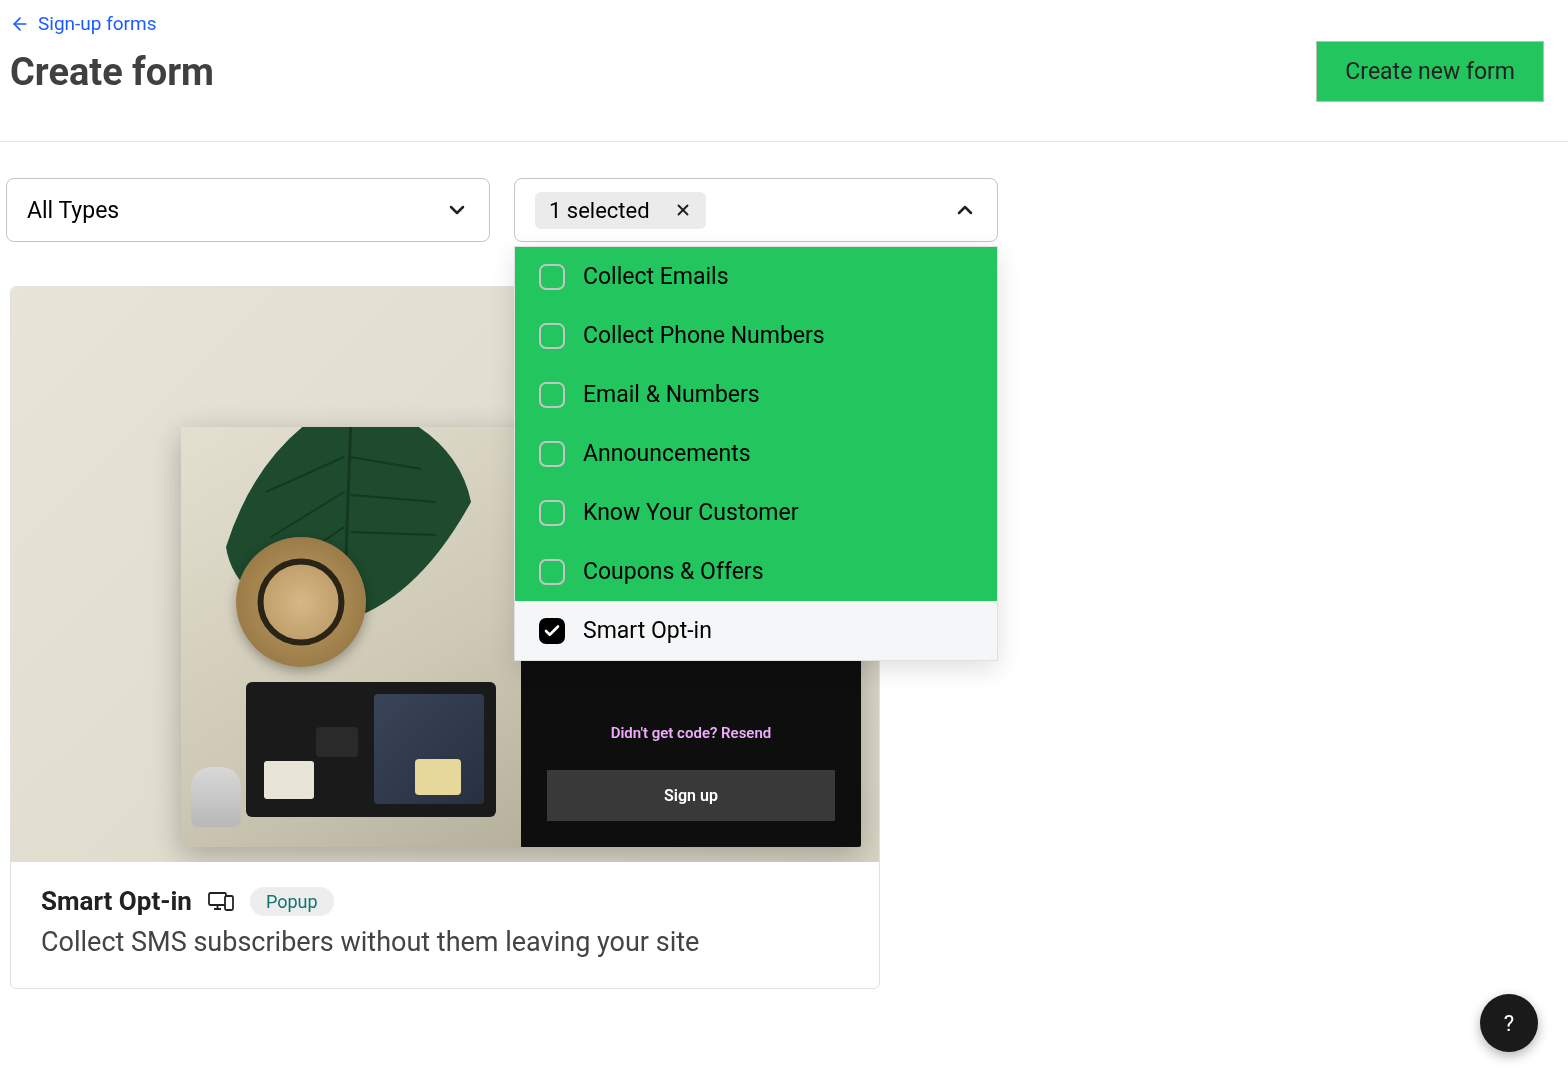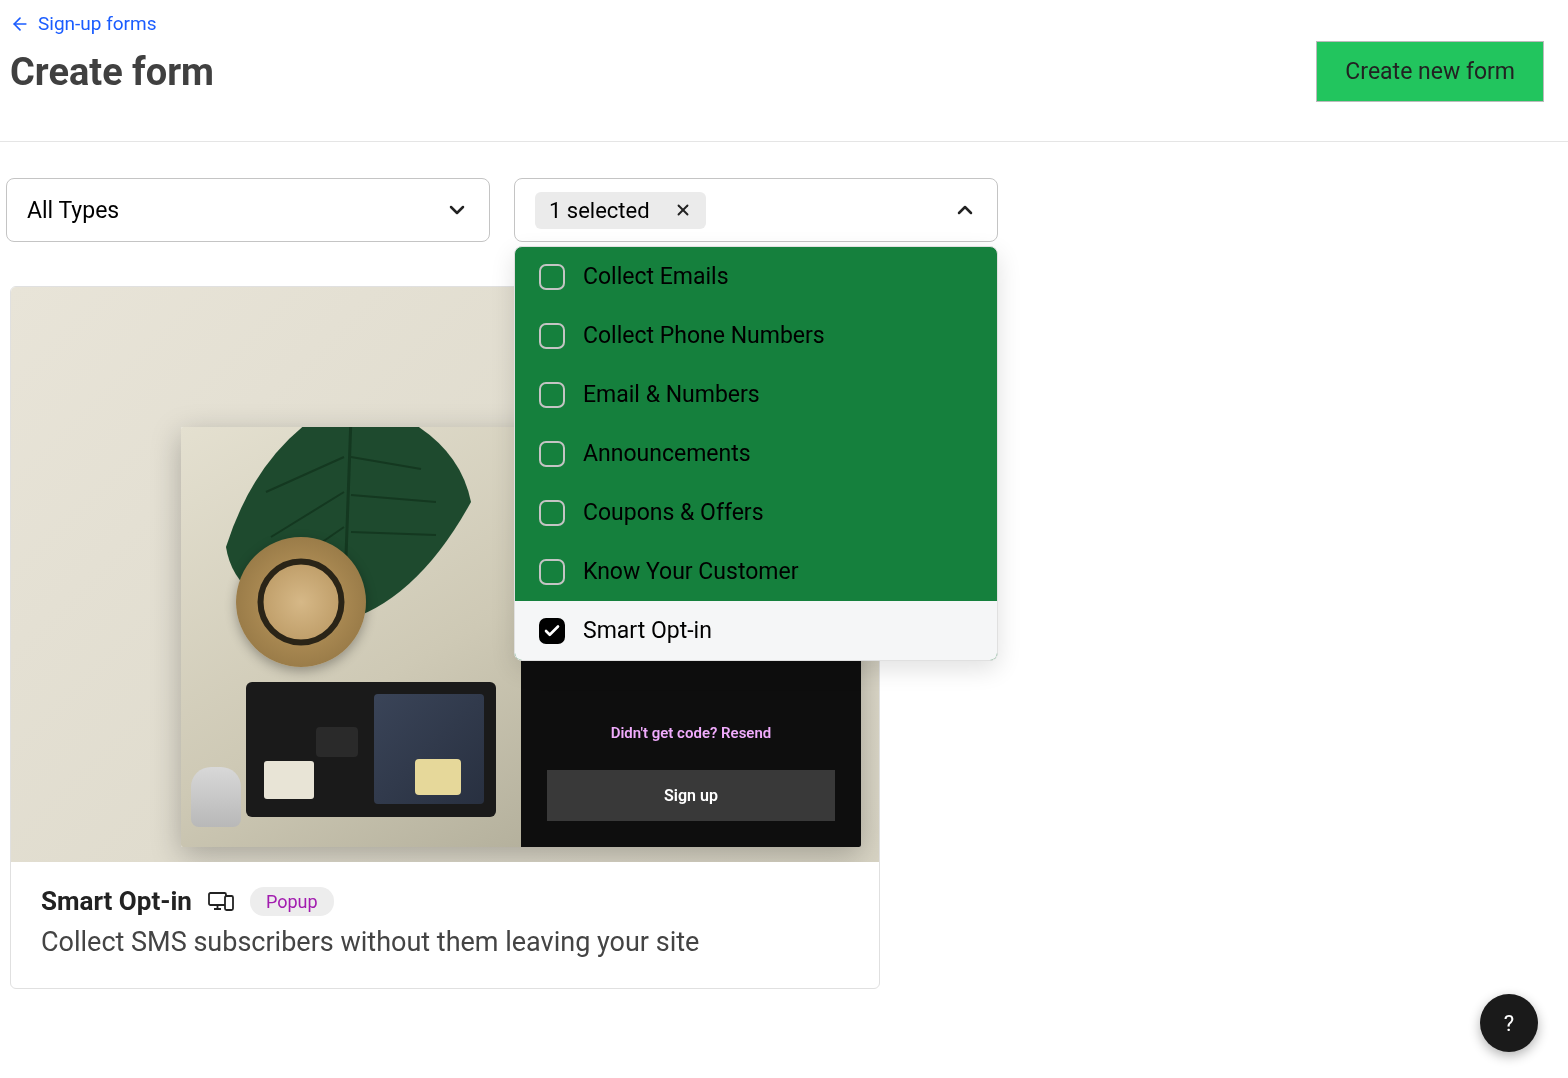--- a/index.html
+++ b/index.html
@@ -93,23 +93,23 @@
       cursor: pointer;
     }
     .chevron {
       display: inline-flex;
     }
     .dropdown-menu {
       position: absolute;
       top: 68px;
       left: 0;
       right: 0;
-      background: #15803d;
+      background: #22c55e;
       border: 1px solid #e0e0e0;
-      border-radius: 8px;
+      border-radius: 0;
       box-shadow: 0 8px 24px rgba(0,0,0,0.12);
       overflow: hidden;
       z-index: 100;
     }
     .menu-item {
       display: flex;
       align-items: center;
       padding: 16px 24px;
       gap: 18px;
       cursor: pointer;
@@ -313,21 +313,21 @@
       color: #222;
     }
     .devices-icon {
       display: inline-flex;
     }
     .badge {
       background: #ededed;
       border-radius: 14px;
       padding: 4px 16px;
       font-size: 18px;
-      color: #a21caf;
+      color: #0f766e;
     }
     .card-desc {
       font-size: 27px;
       color: #444;
     }
     .help-fab {
       position: absolute;
       bottom: 26px;
       right: 30px;
       width: 58px;
@@ -403,25 +403,25 @@
       <div class="menu-item">
         <span class="checkbox"></span>
         <span>Email &amp; Numbers</span>
       </div>
       <div class="menu-item">
         <span class="checkbox"></span>
         <span>Announcements</span>
       </div>
       <div class="menu-item">
         <span class="checkbox"></span>
+        <span>Know Your Customer</span>
+      </div>
+      <div class="menu-item">
+        <span class="checkbox"></span>
         <span>Coupons &amp; Offers</span>
-      </div>
-      <div class="menu-item">
-        <span class="checkbox"></span>
-        <span>Know Your Customer</span>
       </div>
       <div class="menu-item selected-row">
         <span class="checkbox checked">
           <svg width="18" height="18" viewBox="0 0 24 24" fill="none" stroke="#fff" stroke-width="3.5" stroke-linecap="round" stroke-linejoin="round">
               <polyline points="20 6 9 17 4 12"></polyline>
             </svg>
         </span>
         <span>Smart Opt-in</span>
       </div>
     </div>

